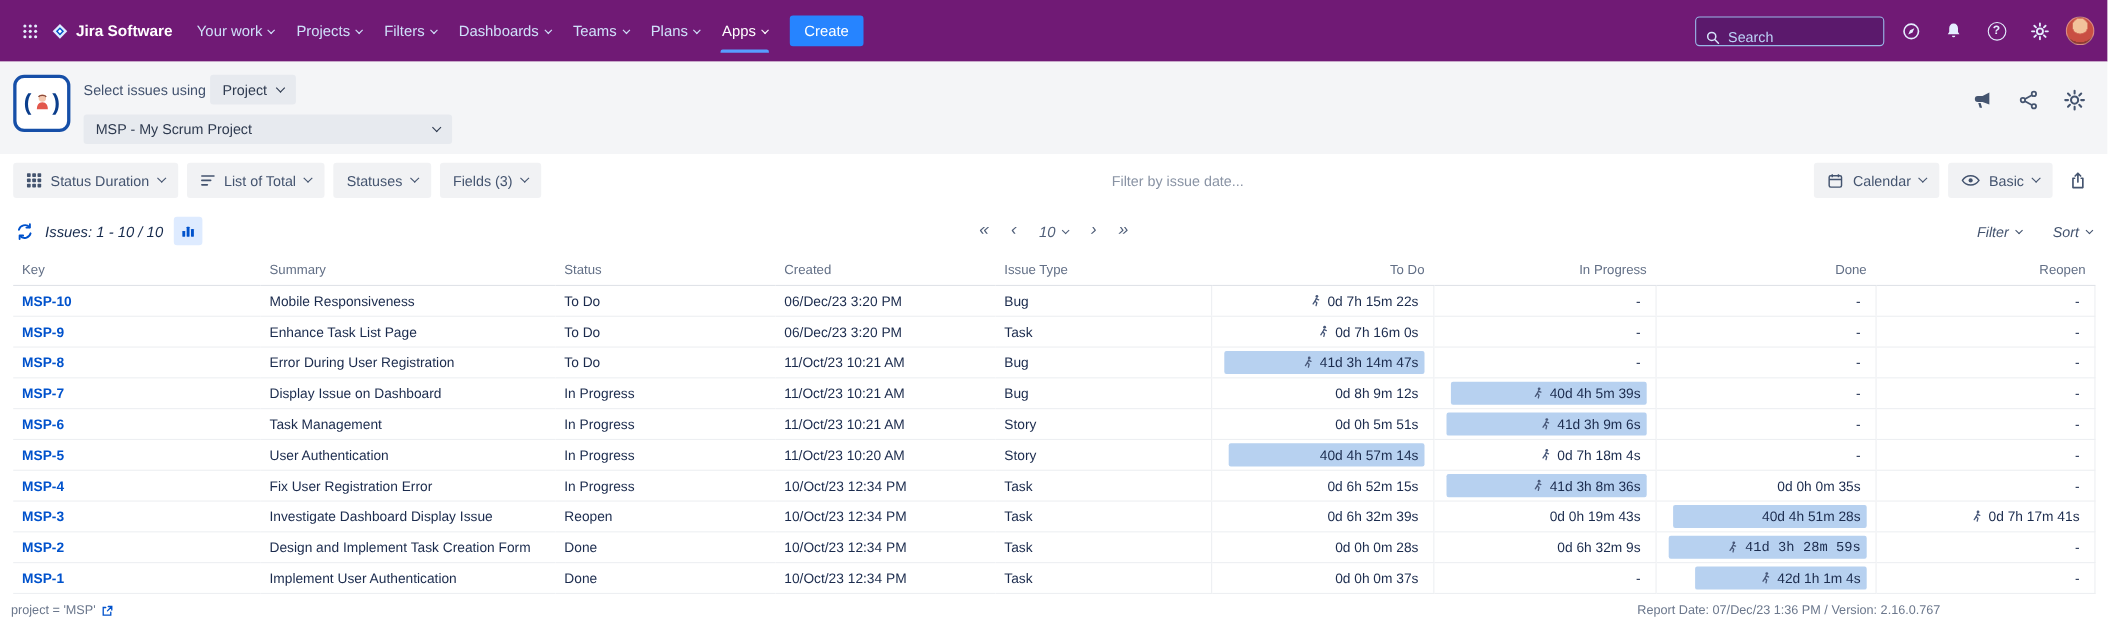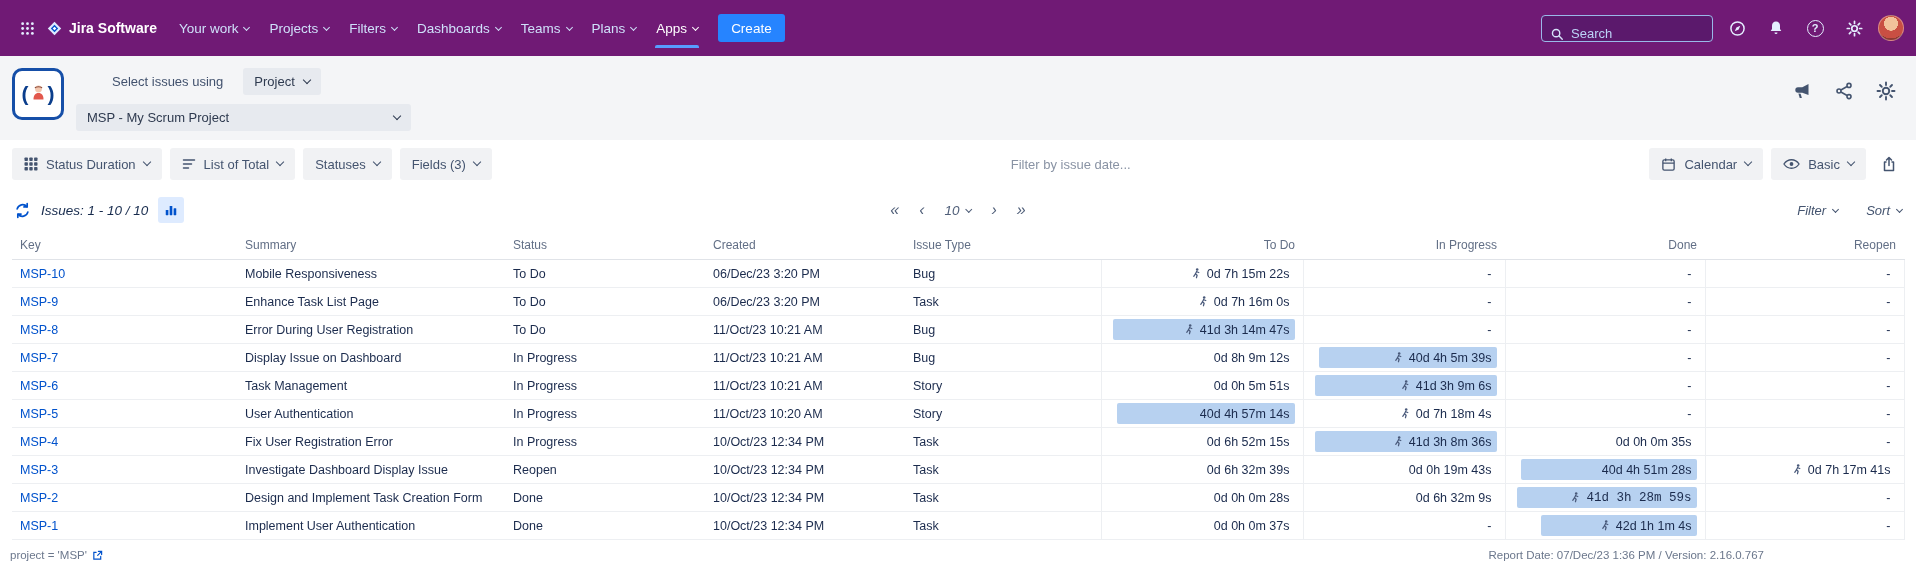--- a/index.html
+++ b/index.html
@@ -22,21 +22,21 @@
   .search-box input { flex:1; background:transparent; border:none; outline:none; color:#fff; font-size:13px; font-family:inherit; min-width:0; }
   .search-box input::placeholder { color:#BCD3F7; }
   .circle-q { width:17px; height:17px; border:1.6px solid currentColor; border-radius:50%; display:flex; align-items:center; justify-content:center; font-size:11px; font-weight:700; }
   .avatar { width:26px; height:26px; border-radius:50%; cursor:pointer;
     background: radial-gradient(circle at 50% 32%, #F2C29B 0 34%, #C94F43 35% 72%, #8E3A33 73%);
     border:1px solid rgba(255,255,255,0.35); }
   
   .app-header { background:#F4F5F7; padding:10px 18px 12px 10px; display:flex; align-items:flex-start; height:84px; flex:none; }
   .app-icon { width:52px; height:52px; margin:2px 12px 0 2px; border-radius:10px; background:#fff; border:3px solid #164FA8; display:flex; align-items:center; justify-content:center; gap:2px; color:#0B3E8C; font-size:21px; font-weight:700; flex:none; }
   .sel-col { display:flex; flex-direction:column; gap:9px; padding-top:2px; }
-  .row1 { display:flex; align-items:center; gap:20px; font-size:13px; color:#42526E;margin-left:36px; }
+  .row1 { display:flex; align-items:center; gap:4px; font-size:13px; color:#42526E; }
   .drop { background:#E7EAEF; border-radius:3px; display:inline-flex; align-items:center; gap:9px; padding:6px 11px; font-size:13px; color:#2E3A4F; cursor:pointer; white-space:nowrap; }
   .project-drop { width:335px; justify-content:space-between; }
   .header-icons { margin-left:auto; display:flex; align-items:center; gap:22px; color:#44546F; padding-top:15px; padding-right:2px; }
   .header-icons > * { cursor:pointer; }
   
   .toolbar { display:flex; align-items:center; gap:8px; padding:8px 12px; background:#fff; height:48px; flex:none; }
   .tbtn { background:#F1F2F4; color:#44546F; font-size:13px; height:32px; border-radius:3px; display:inline-flex; align-items:center; gap:8px; padding:0 12px; cursor:pointer; white-space:nowrap; }
   .date-filter { flex:1; border:none; outline:none; background:transparent; text-align:center; font-size:13px; color:#7A869A; font-family:inherit; min-width:60px; }
   .date-filter::placeholder { color:#8993A4; }
   .export-btn { color:#44546F; width:30px; height:30px; display:flex; align-items:center; justify-content:center; cursor:pointer; }
@@ -49,21 +49,21 @@
   .pg-nav { font-size:16px; cursor:pointer; line-height:1; }
   .page-size { display:flex; align-items:center; gap:7px; font-size:13.5px; cursor:pointer; }
   .pg-right { margin-left:auto; display:flex; gap:28px; font-size:13px; color:#44546F; }
   .pg-right > div { display:flex; align-items:center; gap:7px; cursor:pointer; }
   
   .table-wrap { flex:none; }
   table { border-collapse:collapse; table-layout:fixed; width:1892px; margin:0 12px; }
   thead th { font-size:12px; font-weight:400; color:#626F86; text-align:left; padding:6px 8px 7px; border-bottom:1px solid #E0E3E8; white-space:nowrap; }
   thead th.right { text-align:right; }
   tbody td { height:28px; padding:0 8px; border-bottom:1px solid #EDEFF2; font-size:12.5px; color:#1B2B4D; white-space:nowrap; overflow:hidden; }
-  td.key a { color:#0052CC; font-weight:400; text-decoration:none; cursor:pointer; }
+  td.key a { color:#0052CC; font-weight:700; text-decoration:none; cursor:pointer; }
   td.num { border-left:1px solid #EDEFF2; }
   td.num:last-child { border-right:1px solid #EDEFF2; }
   .dur-wrap { display:flex; justify-content:flex-end; align-items:center; gap:5px; height:21px; border-radius:2px; padding:0 5px; margin-left:auto; width:100%; }
   .dur-wrap.has-bar { background:#B7D1F0; }
   .runner { display:none; color:#49597A; line-height:0; }
   
   .footer { margin-top:auto; display:flex; align-items:center; padding:4px 12px 10px 10px; font-size:11.5px; color:#6B778C; flex:none; }
   .footer-left { display:flex; align-items:center; gap:5px; cursor:pointer; }
   .footer-right { margin-left:auto; padding-right:140px; }
   

